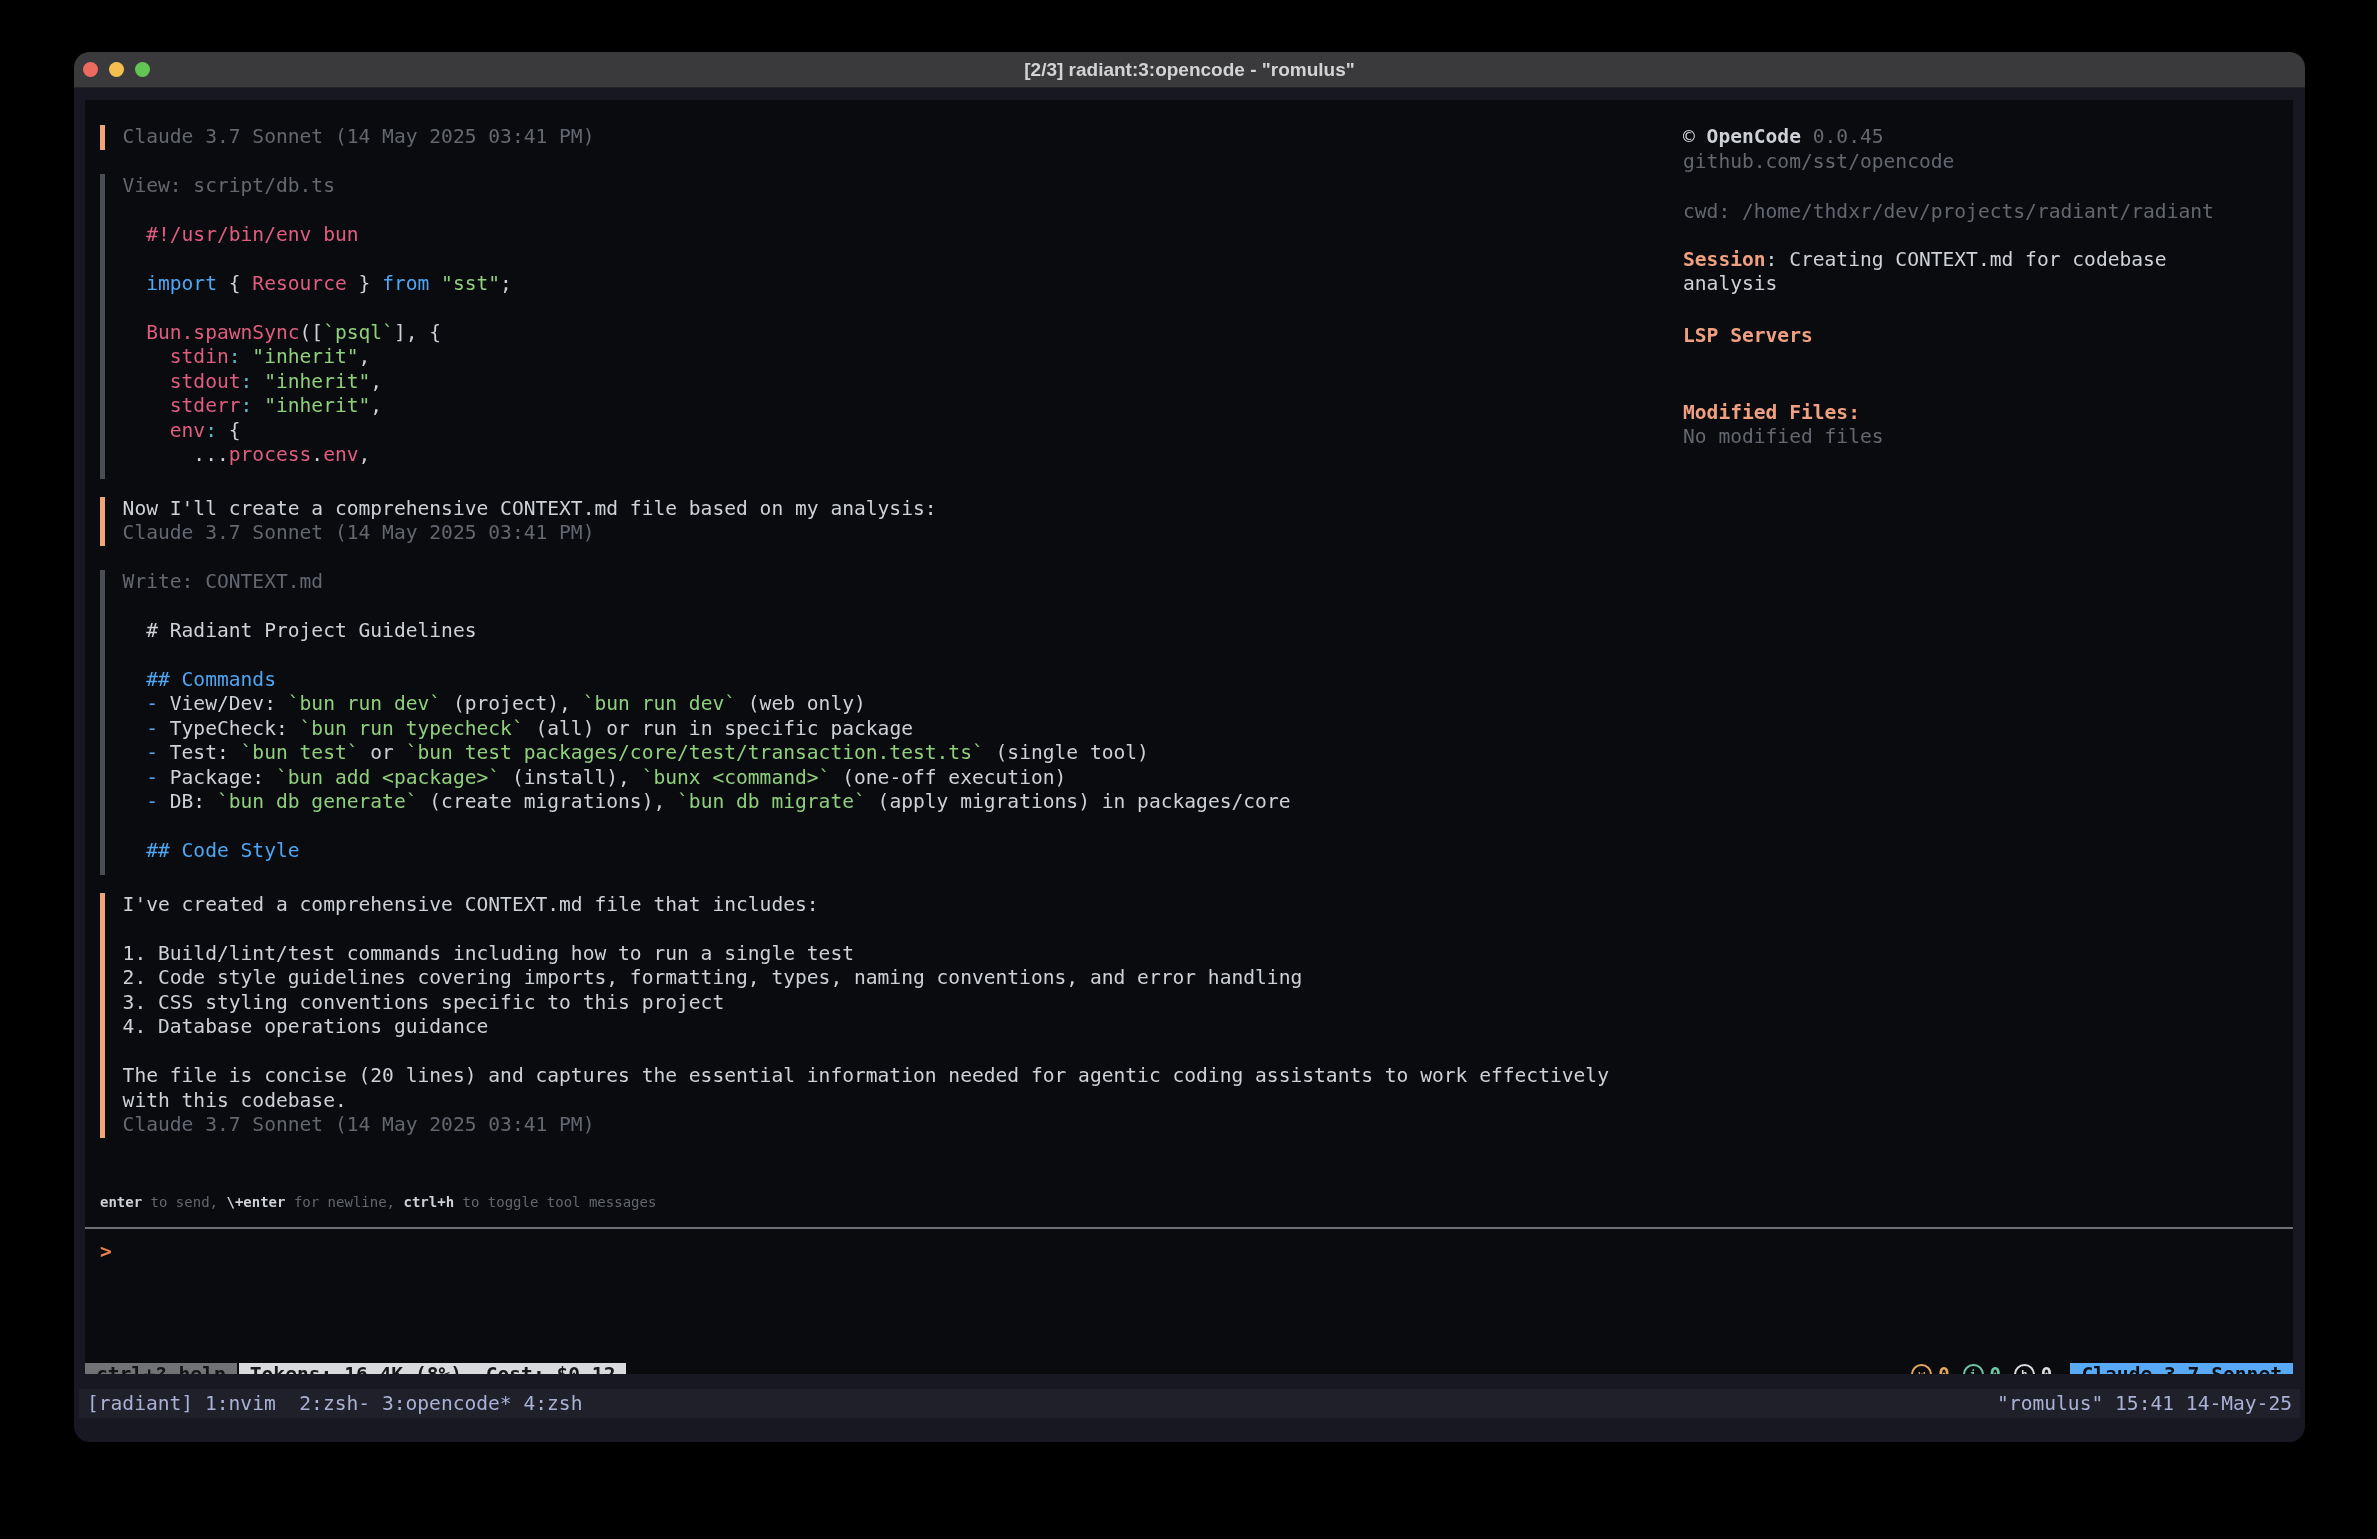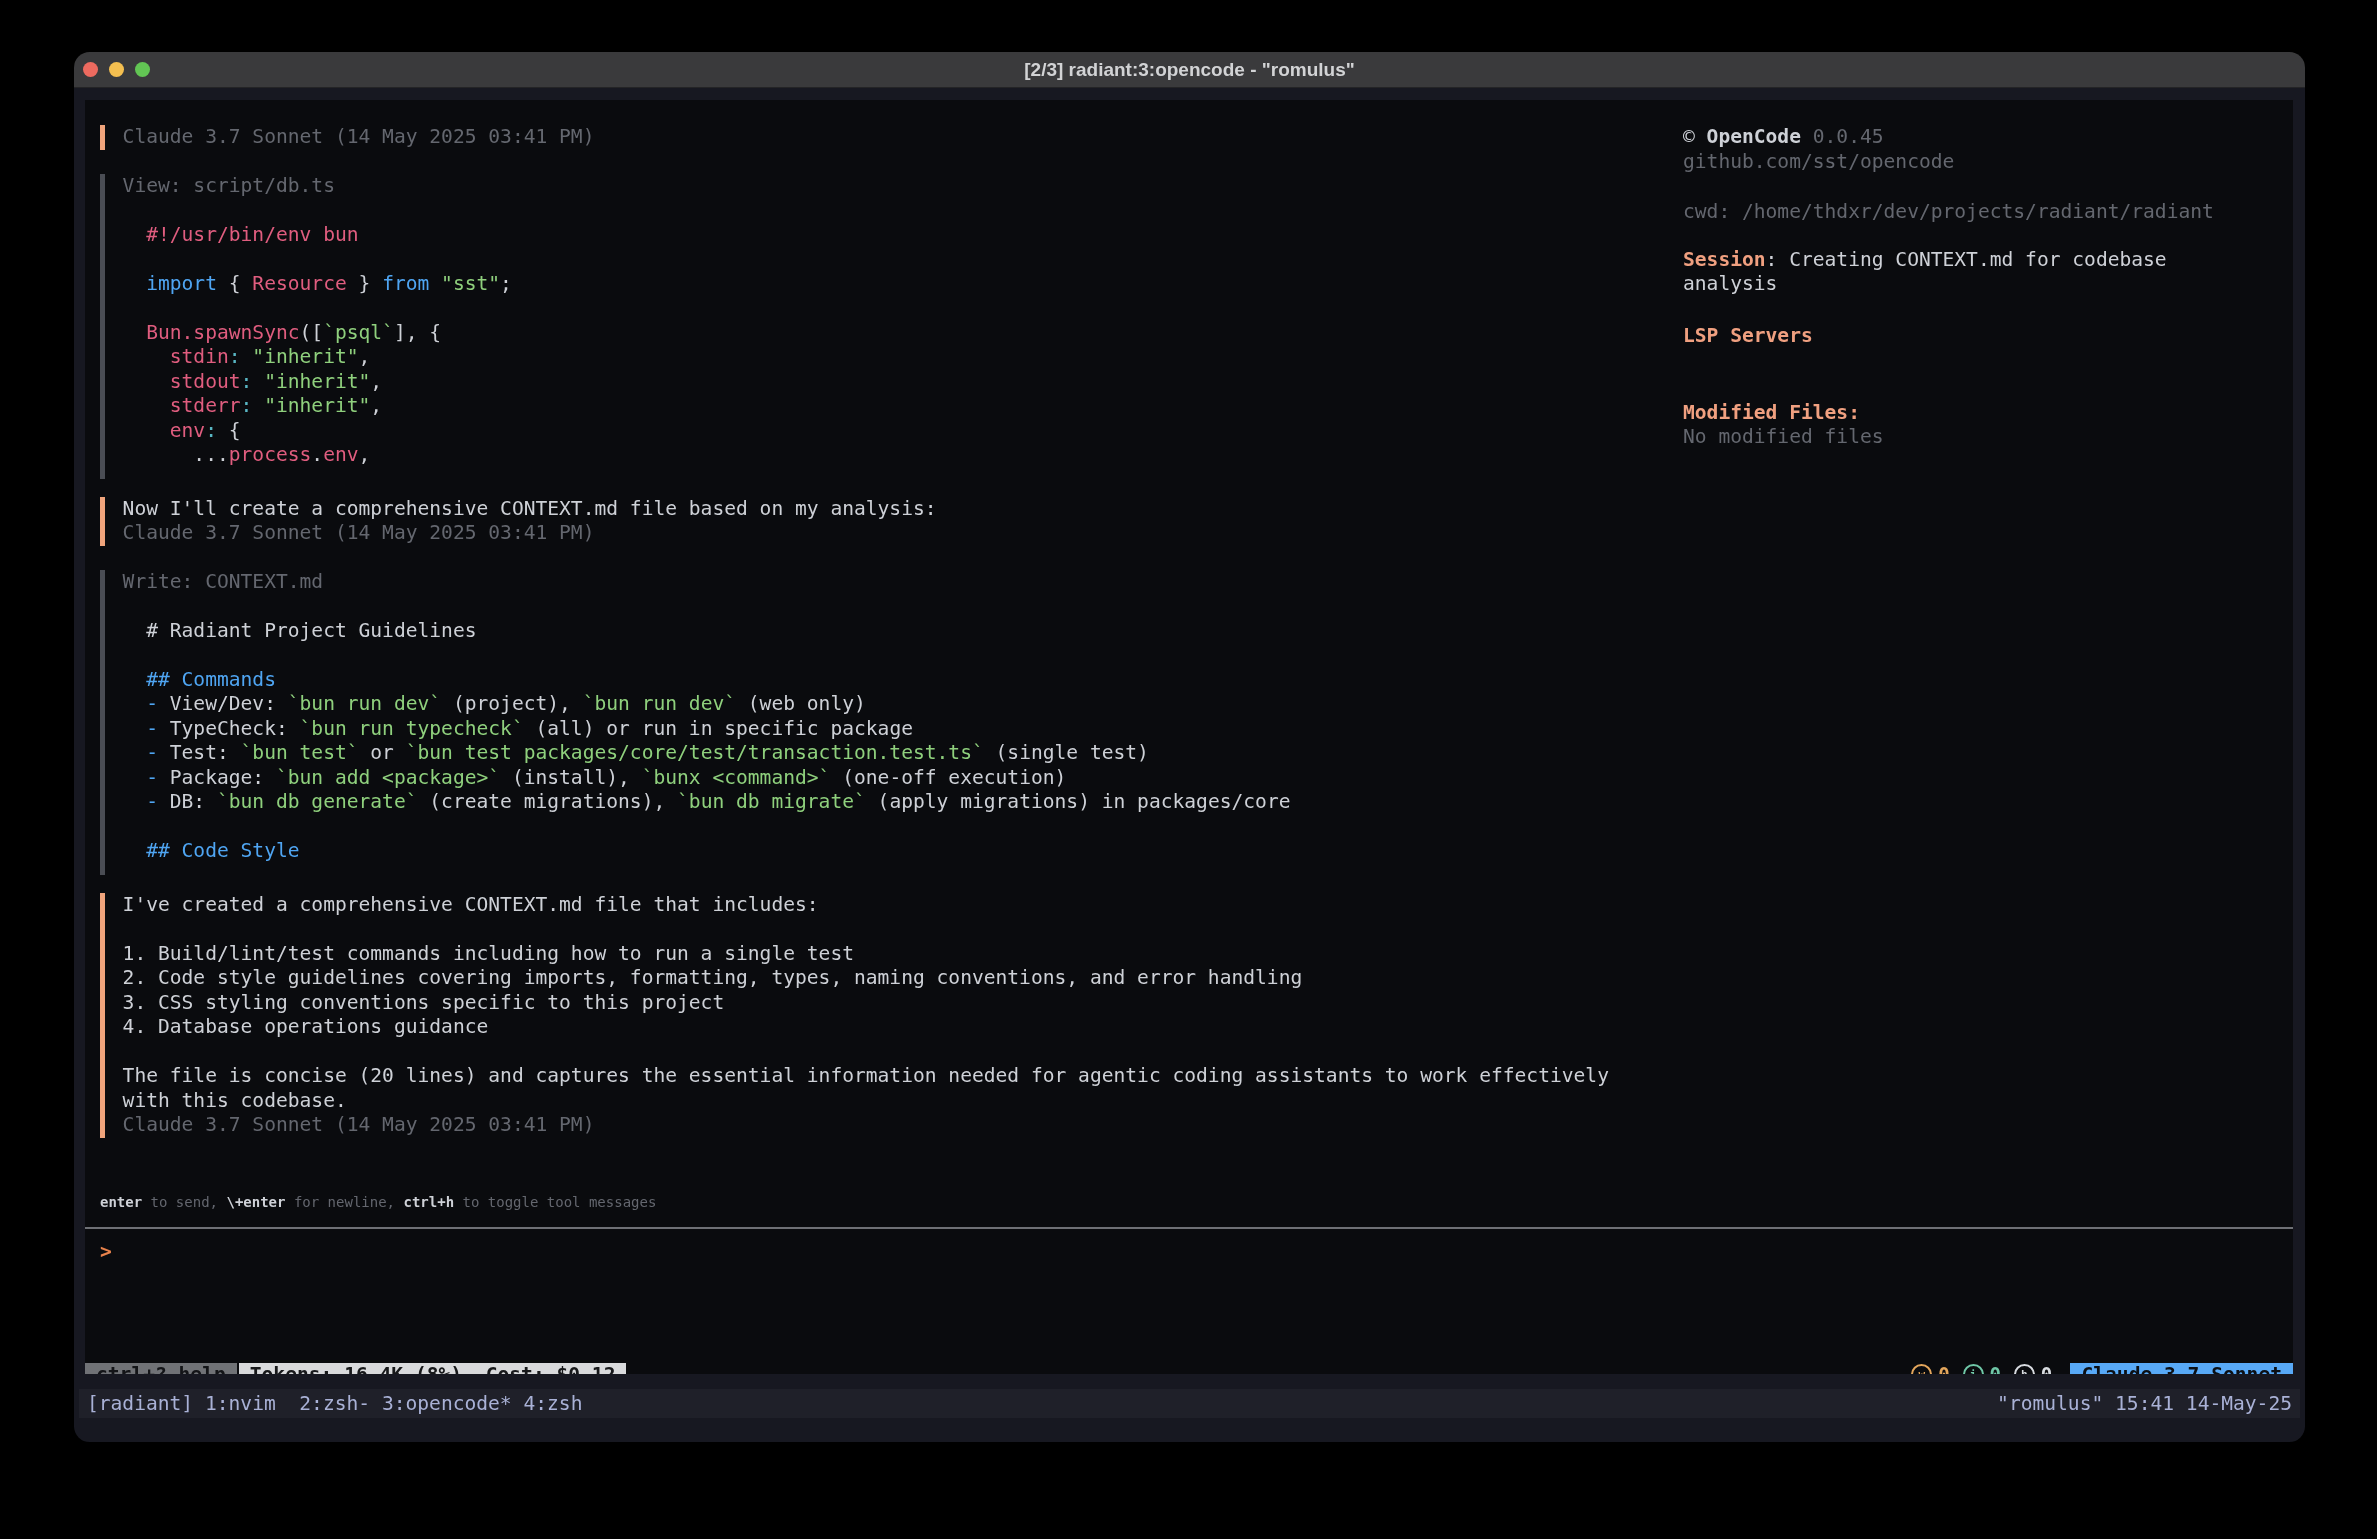--- a/index.html
+++ b/index.html
@@ -85,21 +85,21 @@
             <div class="tline"><span class="c-muted">Claude 3.7 Sonnet (14 May 2025 03:41 PM)</span></div>
           </div>
         <div class="block tool" style="top:470px">
             <div class="tline"><span class="c-muted">Write: CONTEXT.md</span></div>
             <div class="tline">&nbsp;</div>
             <div class="tline"><span class="c-fg">  # Radiant Project Guidelines</span></div>
             <div class="tline">&nbsp;</div>
             <div class="tline"><span class="c-blue">  ## Commands</span></div>
             <div class="tline"><span class="c-blue">  - </span><span class="c-fg">View/Dev: </span><span class="c-green">`bun run dev`</span><span class="c-fg"> (project), </span><span class="c-green">`bun run dev`</span><span class="c-fg"> (web only)</span></div>
             <div class="tline"><span class="c-blue">  - </span><span class="c-fg">TypeCheck: </span><span class="c-green">`bun run typecheck`</span><span class="c-fg"> (all) or run in specific package</span></div>
-            <div class="tline"><span class="c-blue">  - </span><span class="c-fg">Test: </span><span class="c-green">`bun test`</span><span class="c-fg"> or </span><span class="c-green">`bun test packages/core/test/transaction.test.ts`</span><span class="c-fg"> (single test)</span></div>
+            <div class="tline"><span class="c-blue">  - </span><span class="c-fg">Test: </span><span class="c-green">`bun test`</span><span class="c-fg"> or </span><span class="c-green">`bun test packages/core/test/transaction.test.ts`</span><span class="c-fg"> (single tool)</span></div>
             <div class="tline"><span class="c-blue">  - </span><span class="c-fg">Package: </span><span class="c-green">`bun add &lt;package&gt;`</span><span class="c-fg"> (install), </span><span class="c-green">`bunx &lt;command&gt;`</span><span class="c-fg"> (one-off execution)</span></div>
             <div class="tline"><span class="c-blue">  - </span><span class="c-fg">DB: </span><span class="c-green">`bun db generate`</span><span class="c-fg"> (create migrations), </span><span class="c-green">`bun db migrate`</span><span class="c-fg"> (apply migrations) in packages/core</span></div>
             <div class="tline">&nbsp;</div>
             <div class="tline"><span class="c-blue">  ## Code Style</span></div>
           </div>
         <div class="block msg" style="top:793px">
             <div class="tline"><span class="c-fg">I've created a comprehensive CONTEXT.md file that includes:</span></div>
             <div class="tline">&nbsp;</div>
             <div class="tline"><span class="c-fg">1. Build/lint/test commands including how to run a single test</span></div>
             <div class="tline"><span class="c-fg">2. Code style guidelines covering imports, formatting, types, naming conventions, and error handling</span></div>

